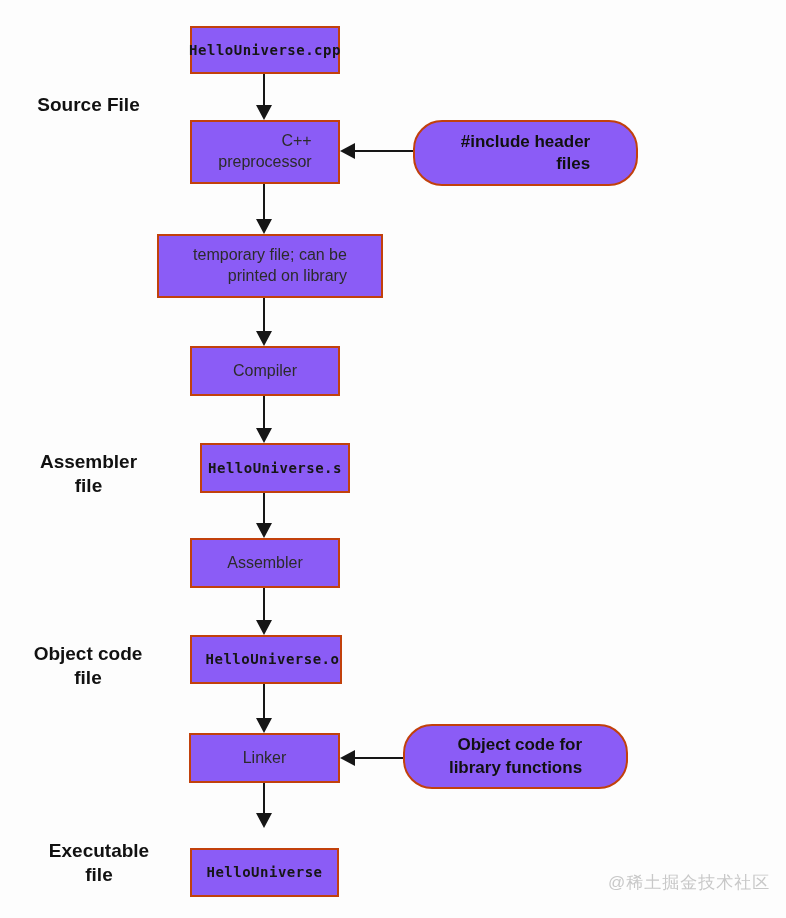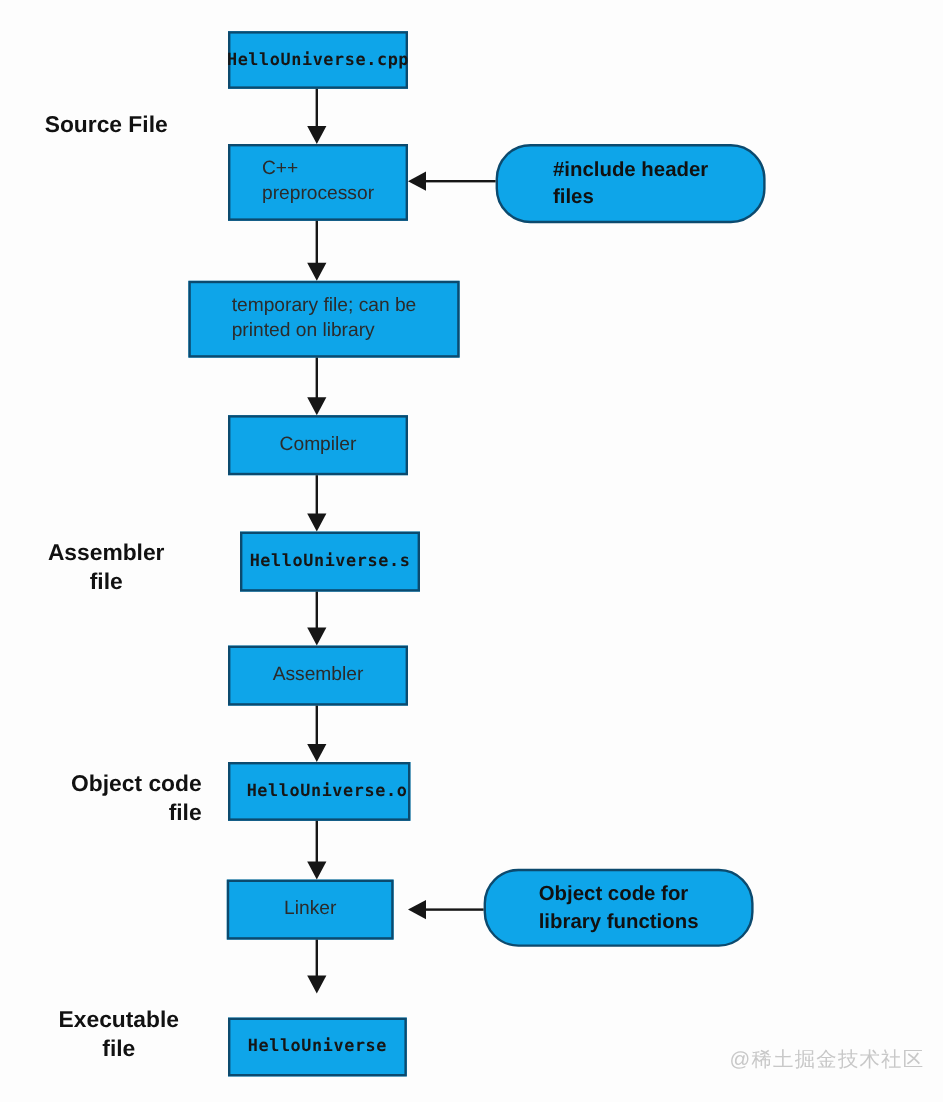--- a/index.html
+++ b/index.html
@@ -11,26 +11,26 @@
     height: 918px;
     position: relative;
     background: #fdfdfd;
     font-family: "Liberation Sans", sans-serif;
     color: #161616;
     overflow: hidden;
   }
   .box {
     position: absolute;
     box-sizing: border-box;
-    background: #0ea5e9;
-    border: 2px solid #0c4a6e;
+    background: #8b5cf6;
+    border: 2px solid #c2410c;
     display: flex;
     align-items: center;
     justify-content: center;
-    text-align: left;
+    text-align: right;
     white-space: pre-line;
     line-height: 1.3;
   }
   .mono {
     font-family: "DejaVu Sans Mono", monospace;
     font-weight: bold;
     font-size: 14px;
     letter-spacing: 0.5px;
   }
   .sans {
@@ -97,36 +97,36 @@
 printed on library</div>
 
 <div class="box sans" style="left:190px; top:346px; width:150px; height:50px;">Compiler</div>
 
 <div class="box mono" style="left:200px; top:443px; width:150px; height:50px;">HelloUniverse.s</div>
 
 <div class="box sans" style="left:190px; top:538px; width:150px; height:50px;">Assembler</div>
 
 <div class="box mono" style="left:190px; top:635px; width:152px; height:49px;padding-left:13px;">HelloUniverse.o</div>
 
-<div class="box sans" style="left:189px; top:733px; width:139px; height:50px;">Linker</div>
+<div class="box sans" style="left:189px; top:733px; width:151px; height:50px;">Linker</div>
 
 <div class="box mono" style="left:190px; top:828px; width:149px; height:49px;margin-top:20px;">HelloUniverse</div>
 
 <div class="box input-box" style="left:413px; top:120px; width:225px; height:66px;">#include header
 files</div>
 
 <div class="box input-box" style="left:403px; top:724px; width:225px; height:65px;">Object code for
 library functions</div>
 
 <div class="side-label" style="left:16px; top:93px;  width:145px;">Source File</div>
 
 <div class="side-label" style="left:16px; top:450px; width:145px;">Assembler
 file</div>
 
-<div class="side-label" style="left:8px;  top:642px; width:160px;text-align:right;">Object code
+<div class="side-label" style="left:8px;  top:642px; width:160px;">Object code
 file</div>
 
 <div class="side-label" style="left:24px; top:839px; width:150px;">Executable
 file</div>
 
 <div>
   <div class="vline" style="left:263px; top:74px;  height:33px;"></div>
   <div class="arrow-down" style="left:256px; top:105px;"></div>
 </div>
 <div>

